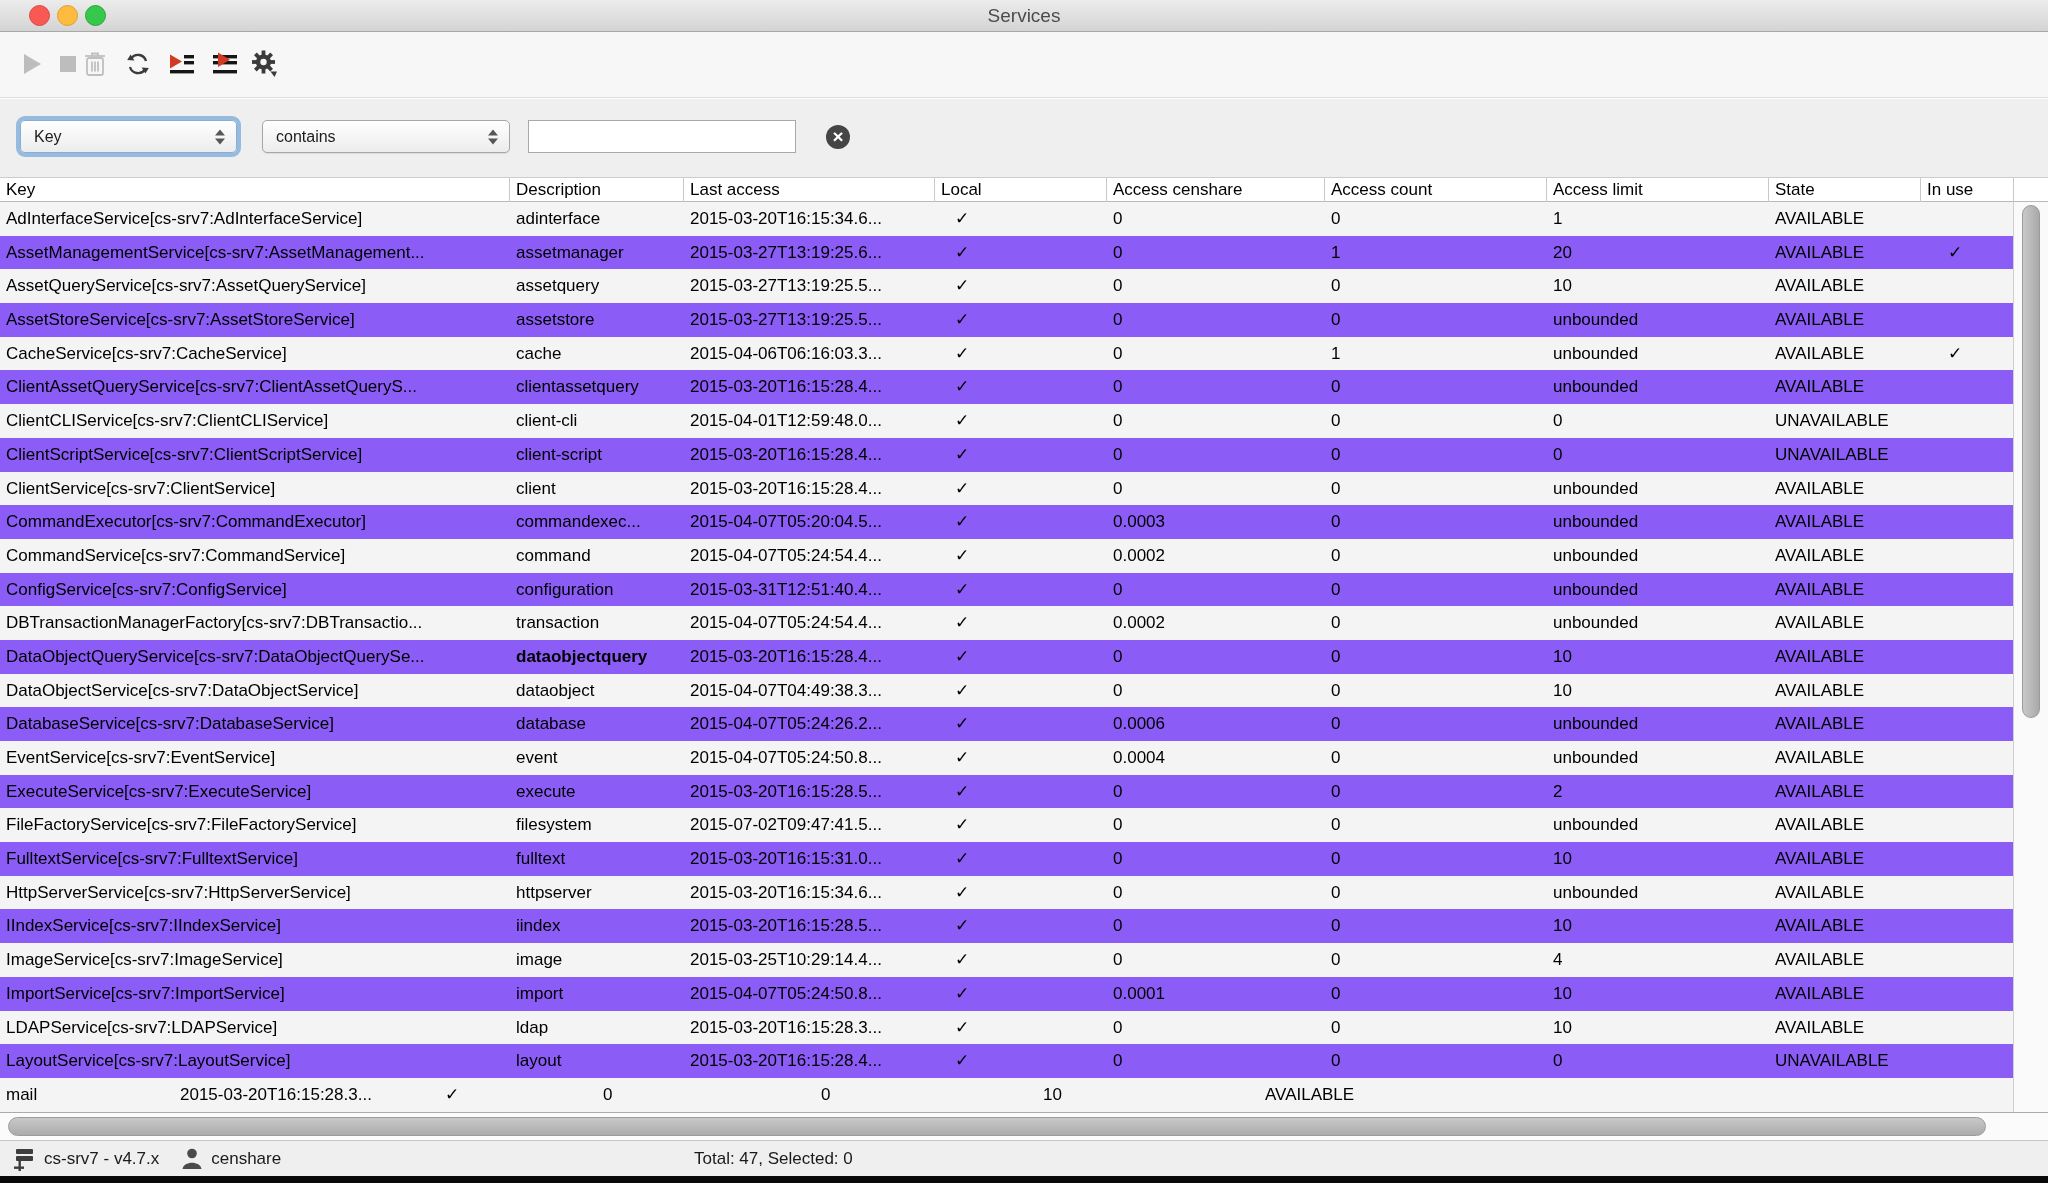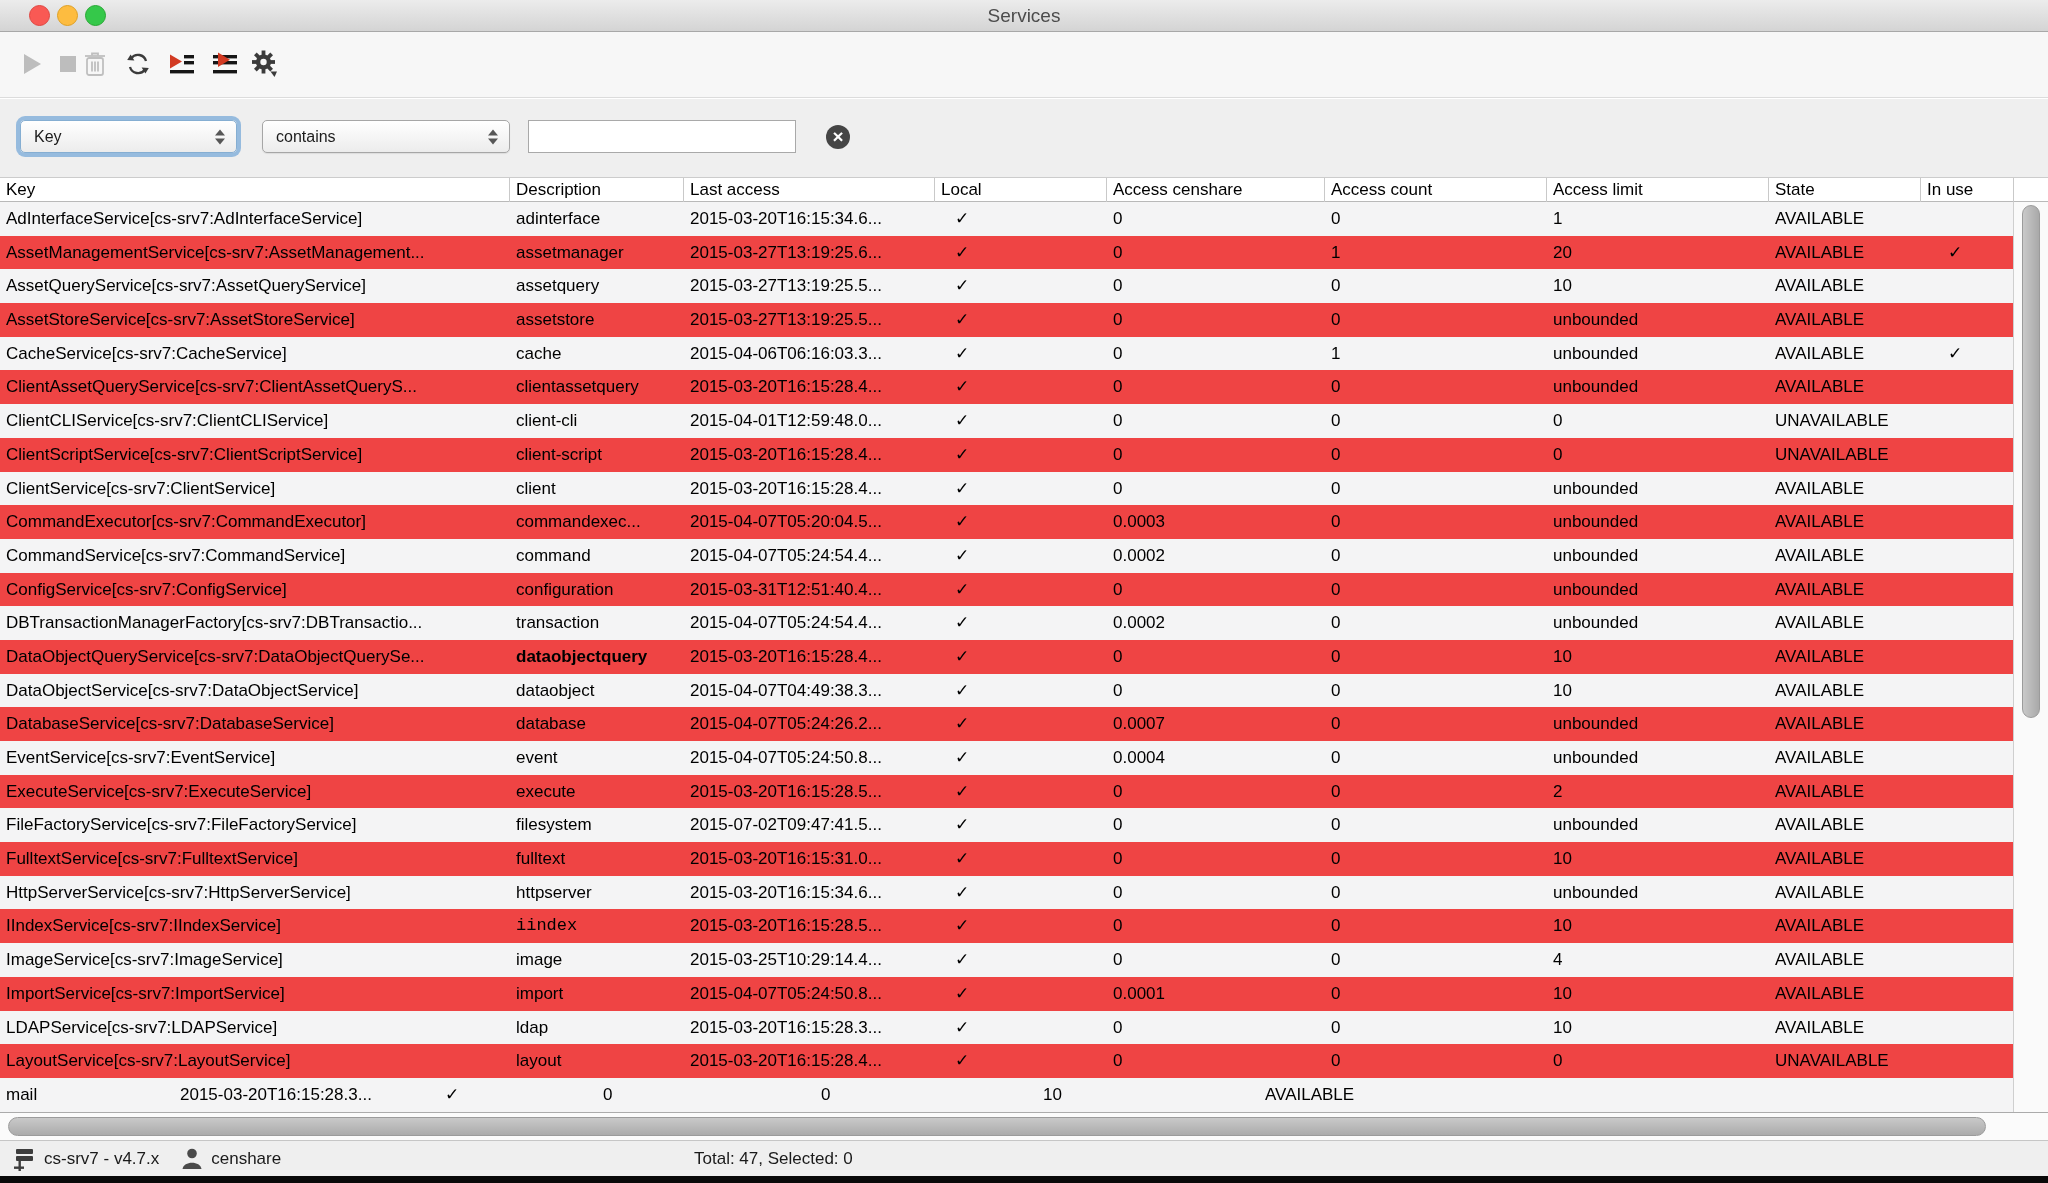--- a/index.html
+++ b/index.html
@@ -68,21 +68,21 @@
     padding-left:6px; border-right:1px solid #c9c9c9; overflow:hidden; white-space:nowrap;
     flex:none;
   }
   .th.spacer { border-right:none; flex:1; }
   .tbody {
     position:absolute; left:0; top:202px; width:2048px; height:910px;
     background:#ffffff; overflow:hidden;
   }
   .tr { display:flex; height:33.7px; width:2048px; }
   .tr.odd  { background:#f4f4f5; }
-  .tr.even { background:#ef4444; }
+  .tr.even { background:#8b5cf6; }
   .td {
     flex:none; height:33.7px; line-height:33.7px; font-size:17px; color:#000;
     padding-left:6px; overflow:hidden; white-space:nowrap;
   }
   .td.c-local  { padding-left:20px; }
   .td.c-in_use { padding-left:27px; }
 
   
   .vscroll {
     position:absolute; left:2013px; top:202px; width:35px; height:910px;
@@ -400,21 +400,21 @@
         <div class="td c-access_count" style="width: 222px;">0</div>
         <div class="td c-access_limit" style="width: 222px;">10</div>
         <div class="td c-state" style="width: 152px;">AVAILABLE</div>
         <div class="td c-in_use" style="width: 93px;"></div>
       </div>
       <div class="tr even">
         <div class="td c-key" style="width: 510px;">DatabaseService[cs-srv7:DatabaseService]</div>
         <div class="td c-description" style="width: 174px;">database</div>
         <div class="td c-last_access" style="width: 251px;">2015-04-07T05:24:26.2...</div>
         <div class="td c-local" style="width: 172px;">✓</div>
-        <div class="td c-access_average" style="width: 218px;">0.0007</div>
+        <div class="td c-access_average" style="width: 218px;">0.0006</div>
         <div class="td c-access_count" style="width: 222px;">0</div>
         <div class="td c-access_limit" style="width: 222px;">unbounded</div>
         <div class="td c-state" style="width: 152px;">AVAILABLE</div>
         <div class="td c-in_use" style="width: 93px;"></div>
       </div>
       <div class="tr odd">
         <div class="td c-key" style="width: 510px;">EventService[cs-srv7:EventService]</div>
         <div class="td c-description" style="width: 174px;">event</div>
         <div class="td c-last_access" style="width: 251px;">2015-04-07T05:24:50.8...</div>
         <div class="td c-local" style="width: 172px;">✓</div>
@@ -463,21 +463,21 @@
         <div class="td c-last_access" style="width: 251px;">2015-03-20T16:15:34.6...</div>
         <div class="td c-local" style="width: 172px;">✓</div>
         <div class="td c-access_average" style="width: 218px;">0</div>
         <div class="td c-access_count" style="width: 222px;">0</div>
         <div class="td c-access_limit" style="width: 222px;">unbounded</div>
         <div class="td c-state" style="width: 152px;">AVAILABLE</div>
         <div class="td c-in_use" style="width: 93px;"></div>
       </div>
       <div class="tr even">
         <div class="td c-key" style="width: 510px;">IIndexService[cs-srv7:IIndexService]</div>
-        <div class="td c-description" style="width: 174px; font-family: Liberation Mono, monospace;">iindex</div>
+        <div class="td c-description" style="width: 174px;">iindex</div>
         <div class="td c-last_access" style="width: 251px;">2015-03-20T16:15:28.5...</div>
         <div class="td c-local" style="width: 172px;">✓</div>
         <div class="td c-access_average" style="width: 218px;">0</div>
         <div class="td c-access_count" style="width: 222px;">0</div>
         <div class="td c-access_limit" style="width: 222px;">10</div>
         <div class="td c-state" style="width: 152px;">AVAILABLE</div>
         <div class="td c-in_use" style="width: 93px;"></div>
       </div>
       <div class="tr odd">
         <div class="td c-key" style="width: 510px;">ImageService[cs-srv7:ImageService]</div>

